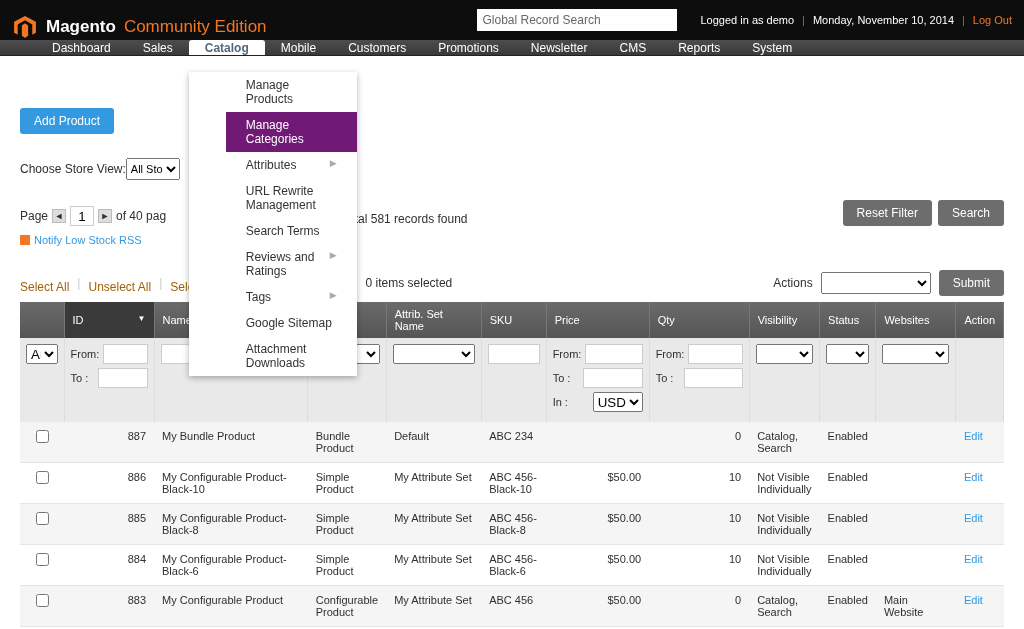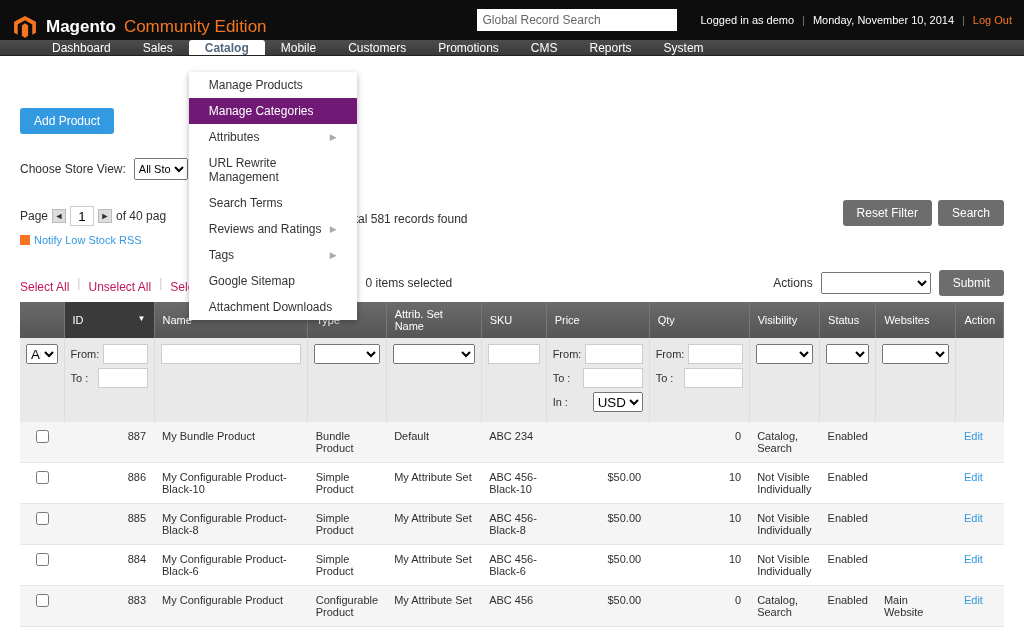--- a/index.html
+++ b/index.html
@@ -101,26 +101,27 @@
       top: 32px;
       left: 0;
       width: 168px;
       background: #fff;
       box-shadow: 0 2px 6px rgba(0,0,0,0.3);
       z-index: 100;
     }
     .dropdown-item {
       display: flex;
       justify-content: space-between;
-      align-items: center;
+      align-items: flex-start;
       padding: 6px 20px;
       font-size: 12px;
       color: #333;
       font-weight: normal;
       cursor: pointer;
+      margin-left: 37px;
     }
     .dropdown-item.highlighted {
       background: #701a75;
       color: #fff;
     }
     .dropdown-item .arrow {
       font-size: 9px;
       color: #aaa;
     }
     
@@ -158,21 +159,20 @@
     .btn-blue {
       background: #3399e0;
       margin-top: 32px;
     }
     .btn-dark {
       background: #6d6d6d;
     }
     .store-view-row {
       display: flex;
       align-items: center;
-      gap: 8px;
       margin-bottom: 20px;
       font-size: 12px;
     }
     .store-view-row select {
       height: 22px;
       font-size: 11px;
     }
     
     .grid-toolbar {
       display: flex;
@@ -226,21 +226,21 @@
     
     .selection-row {
       display: flex;
       align-items: center;
       gap: 8px;
       margin-top: 24px;
       margin-bottom: 6px;
       font-size: 12px;
     }
     .selection-row .link {
-      color: #be185d;
+      color: #a16207;
       cursor: pointer;
       margin-top: 8px;
     }
     .selection-row .sep {
       color: #ccc;
     }
     .selection-row .spacer {
       flex: 1;
     }
     .selection-row select {
@@ -374,20 +374,21 @@
         <div class="dropdown-item">
           <span>Google Sitemap</span>
         </div>
         <div class="dropdown-item">
           <span>Attachment Downloads</span>
         </div>
       </div></div>
     <div class="nav-item">Mobile</div>
     <div class="nav-item">Customers</div>
     <div class="nav-item">Promotions</div>
+    <div class="nav-item">Newsletter</div>
     <div class="nav-item">CMS</div>
     <div class="nav-item">Reports</div>
     <div class="nav-item">System</div>
   </div>
 
 <div class="main">
 
   <div class="page-title-row">
     <button class="btn btn-blue">Add Product</button>
   </div>

